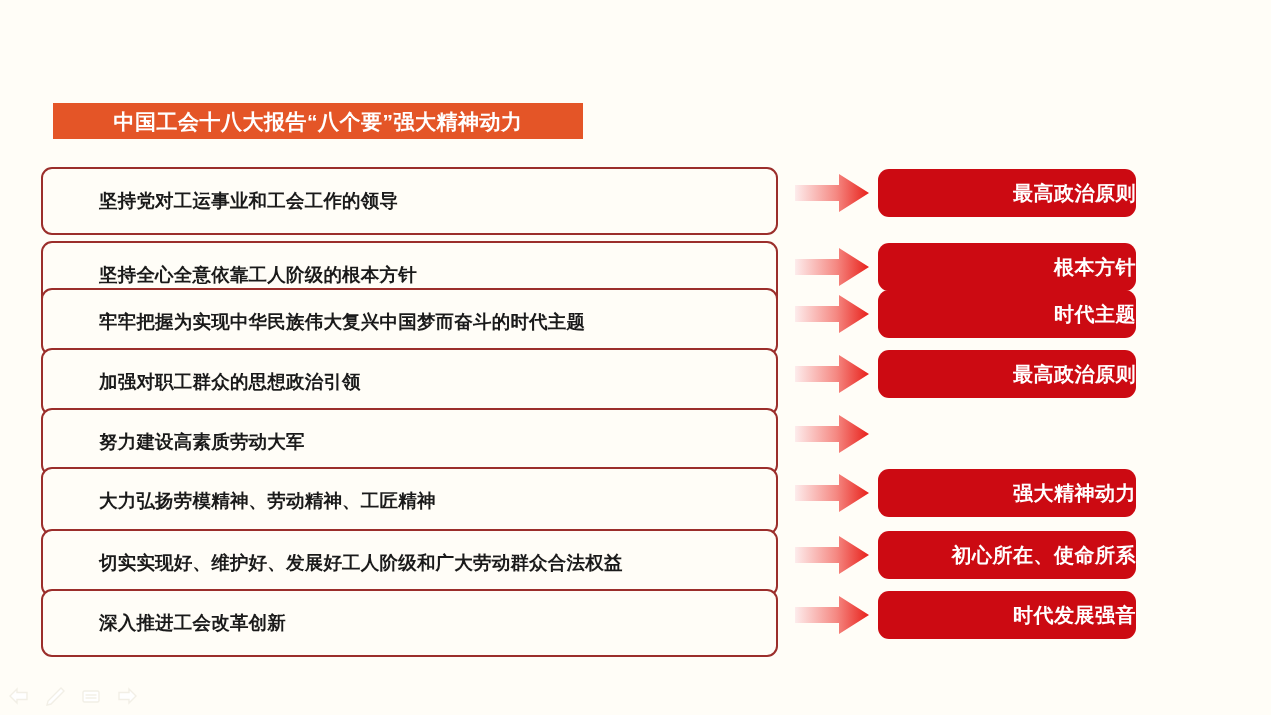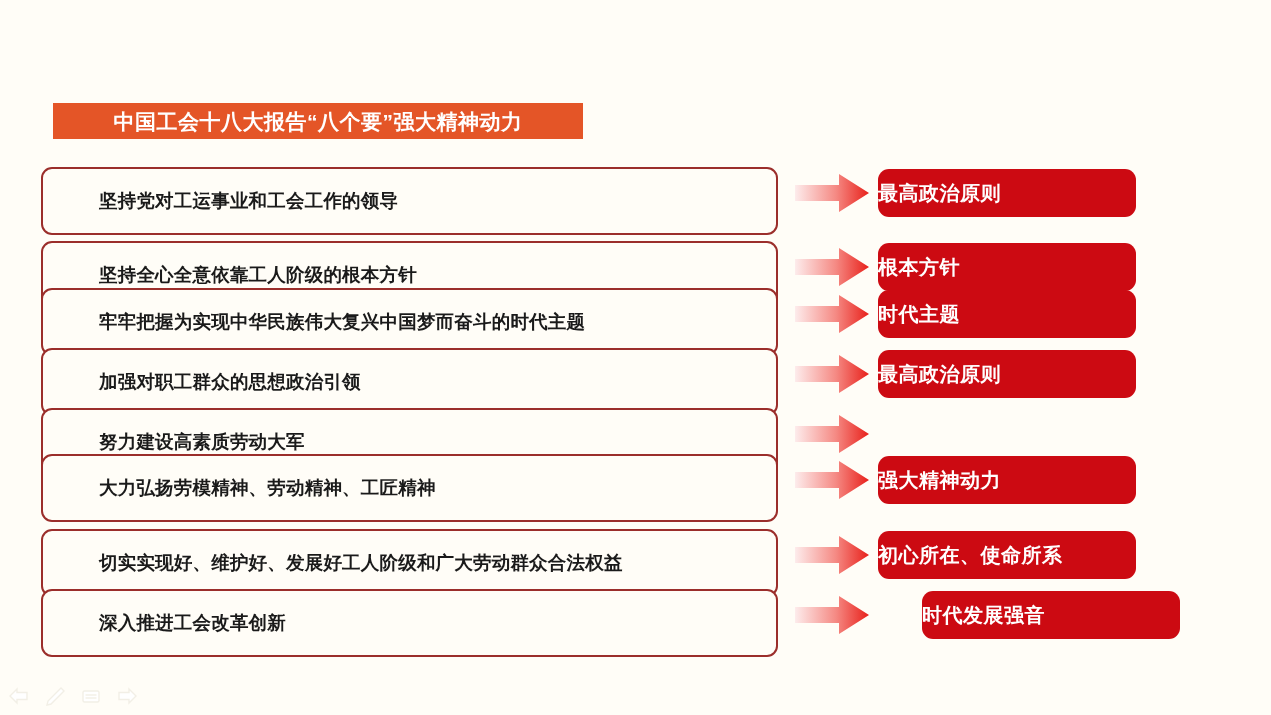--- a/index.html
+++ b/index.html
@@ -91,21 +91,21 @@
   .badge {
     position: absolute;
     left: 878px;
     top: 2px;
     width: 258px;
     height: 48px;
     border-radius: 11px;
     background: #CC0A12;
     display: flex;
     align-items: center;
-    justify-content: flex-start;
+    justify-content: flex-end;
   }
   .badge-text {
     color: #FFFFFF;
     font-size: 20px;
     font-weight: bold;
     white-space: nowrap;
     letter-spacing: 0.5px;
     line-height: 1;
   }
 
@@ -229,21 +229,21 @@
               <linearGradient id="arrowGrad4" x1="0" y1="0" x2="1" y2="0">
                 <stop offset="0%" stop-color="#FDECEC"></stop>
                 <stop offset="55%" stop-color="#F58A84"></stop>
                 <stop offset="100%" stop-color="#E8211B"></stop>
               </linearGradient>
             </defs>
             <path d="M0 11 L44 11 L44 0 L74 19 L44 38 L44 27 L0 27 Z" fill="url(#arrowGrad4)"></path>
           </svg>
         </div>
       </div>
-      <div class="row" style="top: 454px;">
+      <div class="row" style="top: 467px;">
         <div class="stmt-box">
           <span class="stmt-text">大力弘扬劳模精神、劳动精神、工匠精神</span>
         </div>
         <div class="arrow">
           <svg viewBox="0 0 74 38" preserveAspectRatio="none">
             <defs>
               <linearGradient id="arrowGrad5" x1="0" y1="0" x2="1" y2="0">
                 <stop offset="0%" stop-color="#FDECEC"></stop>
                 <stop offset="55%" stop-color="#F58A84"></stop>
                 <stop offset="100%" stop-color="#E8211B"></stop>
@@ -285,21 +285,21 @@
             <defs>
               <linearGradient id="arrowGrad7" x1="0" y1="0" x2="1" y2="0">
                 <stop offset="0%" stop-color="#FDECEC"></stop>
                 <stop offset="55%" stop-color="#F58A84"></stop>
                 <stop offset="100%" stop-color="#E8211B"></stop>
               </linearGradient>
             </defs>
             <path d="M0 11 L44 11 L44 0 L74 19 L44 38 L44 27 L0 27 Z" fill="url(#arrowGrad7)"></path>
           </svg>
         </div>
-        <div class="badge" style="background: rgb(204, 10, 18); margin-left: 44px;">
+        <div class="badge" style="background: rgb(204, 10, 18);">
           <span class="badge-text">时代发展强音</span>
         </div>
       </div>
     </div>
 
   <div id="bottom-toolbar">
     <div class="tb-icon">
       <svg viewBox="0 0 22 20" width="22" height="20" aria-hidden="true">
         <path d="M9 3 L2 10 L9 17 L9 13.5 L19 13.5 L19 6.5 L9 6.5 Z" fill="#FFFFFF" stroke="#F2EFE6" stroke-width="1.4"></path>
       </svg>

